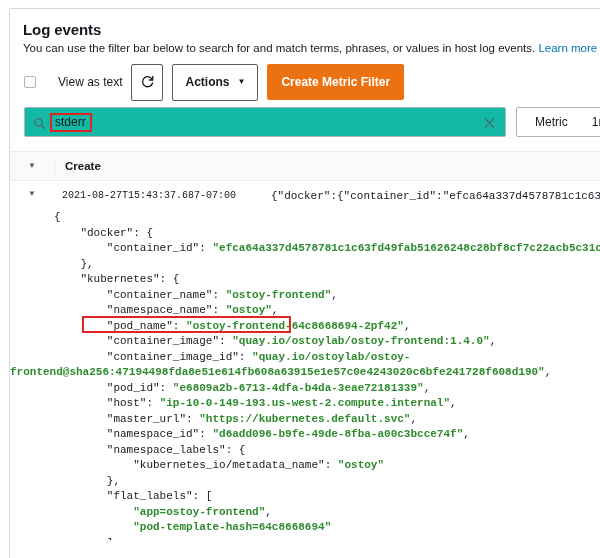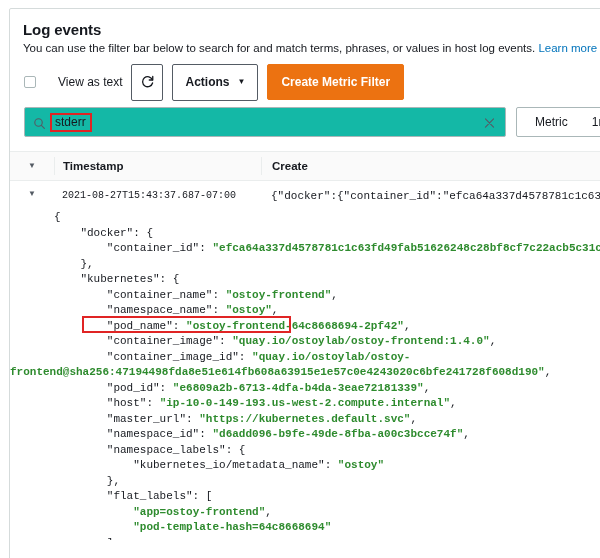--- a/index.html
+++ b/index.html
@@ -318,23 +318,20 @@
         <span class="clear-lbl">Metric</span>
         <span class="span-lbl">1m</span>
       </div>
     </div>
 
     <div class="tbl">
       <div class="tbl-head">
         <div class="col-caret">
           <span class="caret-dn">▼</span>
         </div>
-        <div class="col-ts">
-          <span class="th">Timestamp</span>
-        </div>
         <div class="col-msg">
           <span class="th">Create</span>
         </div>
       </div>
 
       <div class="tbl-row">
         <div class="col-caret">
           <span class="caret-dn">▼</span>
         </div>
         <div class="row-ts">2021-08-27T15:43:37.687-07:00</div>

